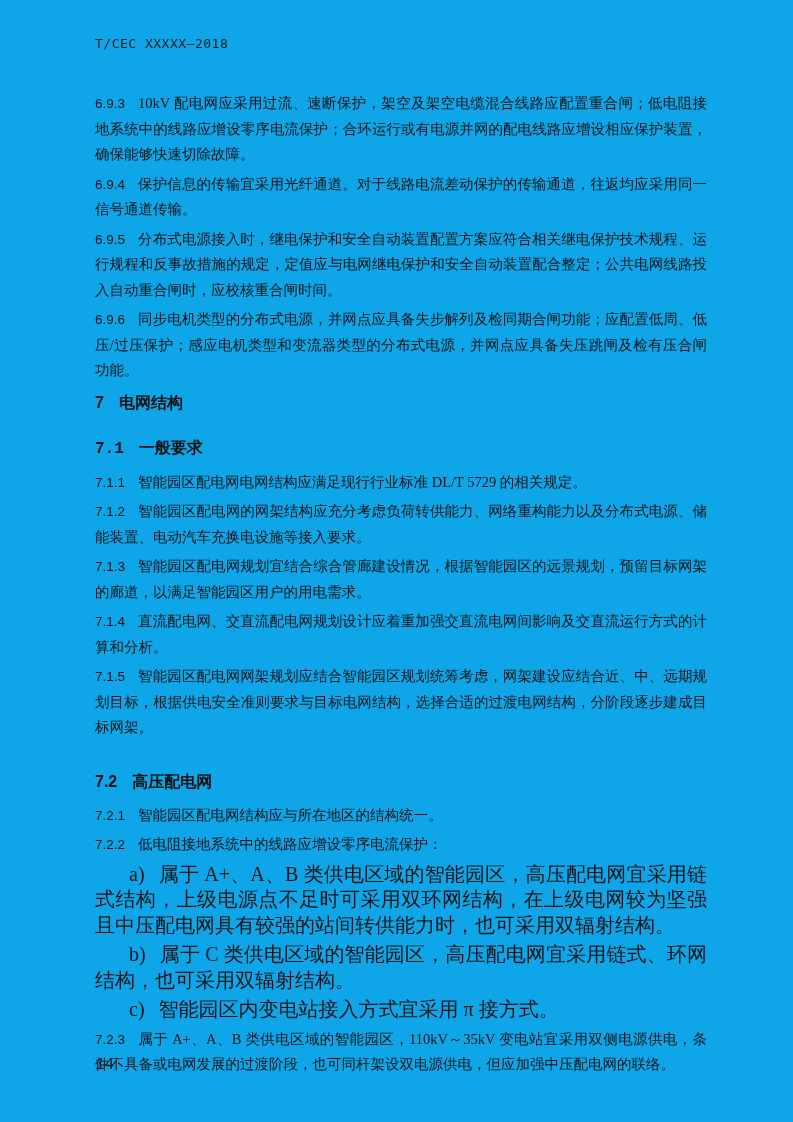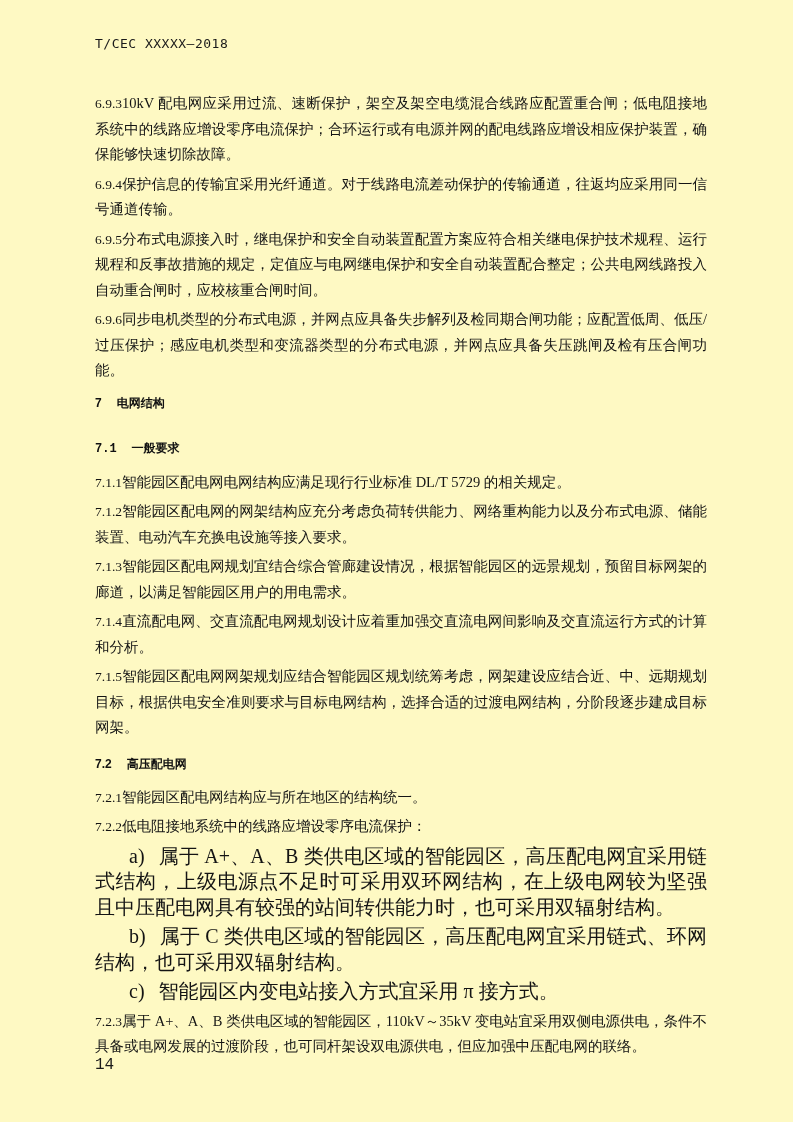--- a/index.html
+++ b/index.html
@@ -4,21 +4,21 @@
 <style>
   html, body {
     margin: 0;
     padding: 0;
     background: #ffffff;
   }
   .page {
     position: relative;
     width: 793px;
     height: 1122px;
-    background: #fef9c3;
+    background: #0ea5e9;
     overflow: hidden;
     color: #141414;
     font-family: "Liberation Serif", "DejaVu Serif", serif;
   }
   .doc-header {
     position: absolute;
     top: 36px;
     left: 95px;
     font-family: "DejaVu Sans Mono", "Liberation Mono", monospace;
     font-size: 13px;
@@ -32,36 +32,37 @@
     width: 612px;
   }
   p.clause {
     margin: 0 0 4px 0;
     font-size: 14.5px;
     line-height: 25.5px;
     text-align: justify;
     color: #141414;
   }
   p.clause .cnum {
-    font-family: Liberation Serif, serif;
+    font-family: Liberation Sans, sans-serif;
     font-size: 13.5px;
+    margin-right: 13px;
     white-space: nowrap;
   }
   .heading {
     font-family: "Liberation Sans", "DejaVu Sans", sans-serif;
     font-weight: bold;
-    font-size: 12px;
+    font-size: 16px;
     line-height: 26px;
     color: #111111;
     margin: 0;
   }
   .heading .hnum { margin-right: 15px; }
   .chapter-heading { margin: 6px 0 0 0; }
   .section-heading-71 { margin: 20px 0 8px 0; font-family: Liberation Mono, monospace; }
-  .section-heading-72 { margin: 10px 0 8px 0; }
+  .section-heading-72 { margin: 28px 0 8px 0; }
   p.list-item {
     margin: 0 0 4px 0;
     font-size: 20px;
     line-height: 25.5px;
     text-align: justify;
     text-indent: 34px;
     color: #141414;
   }
   p.list-item .llabel {
     font-family: "Liberation Serif", "DejaVu Serif", serif;

